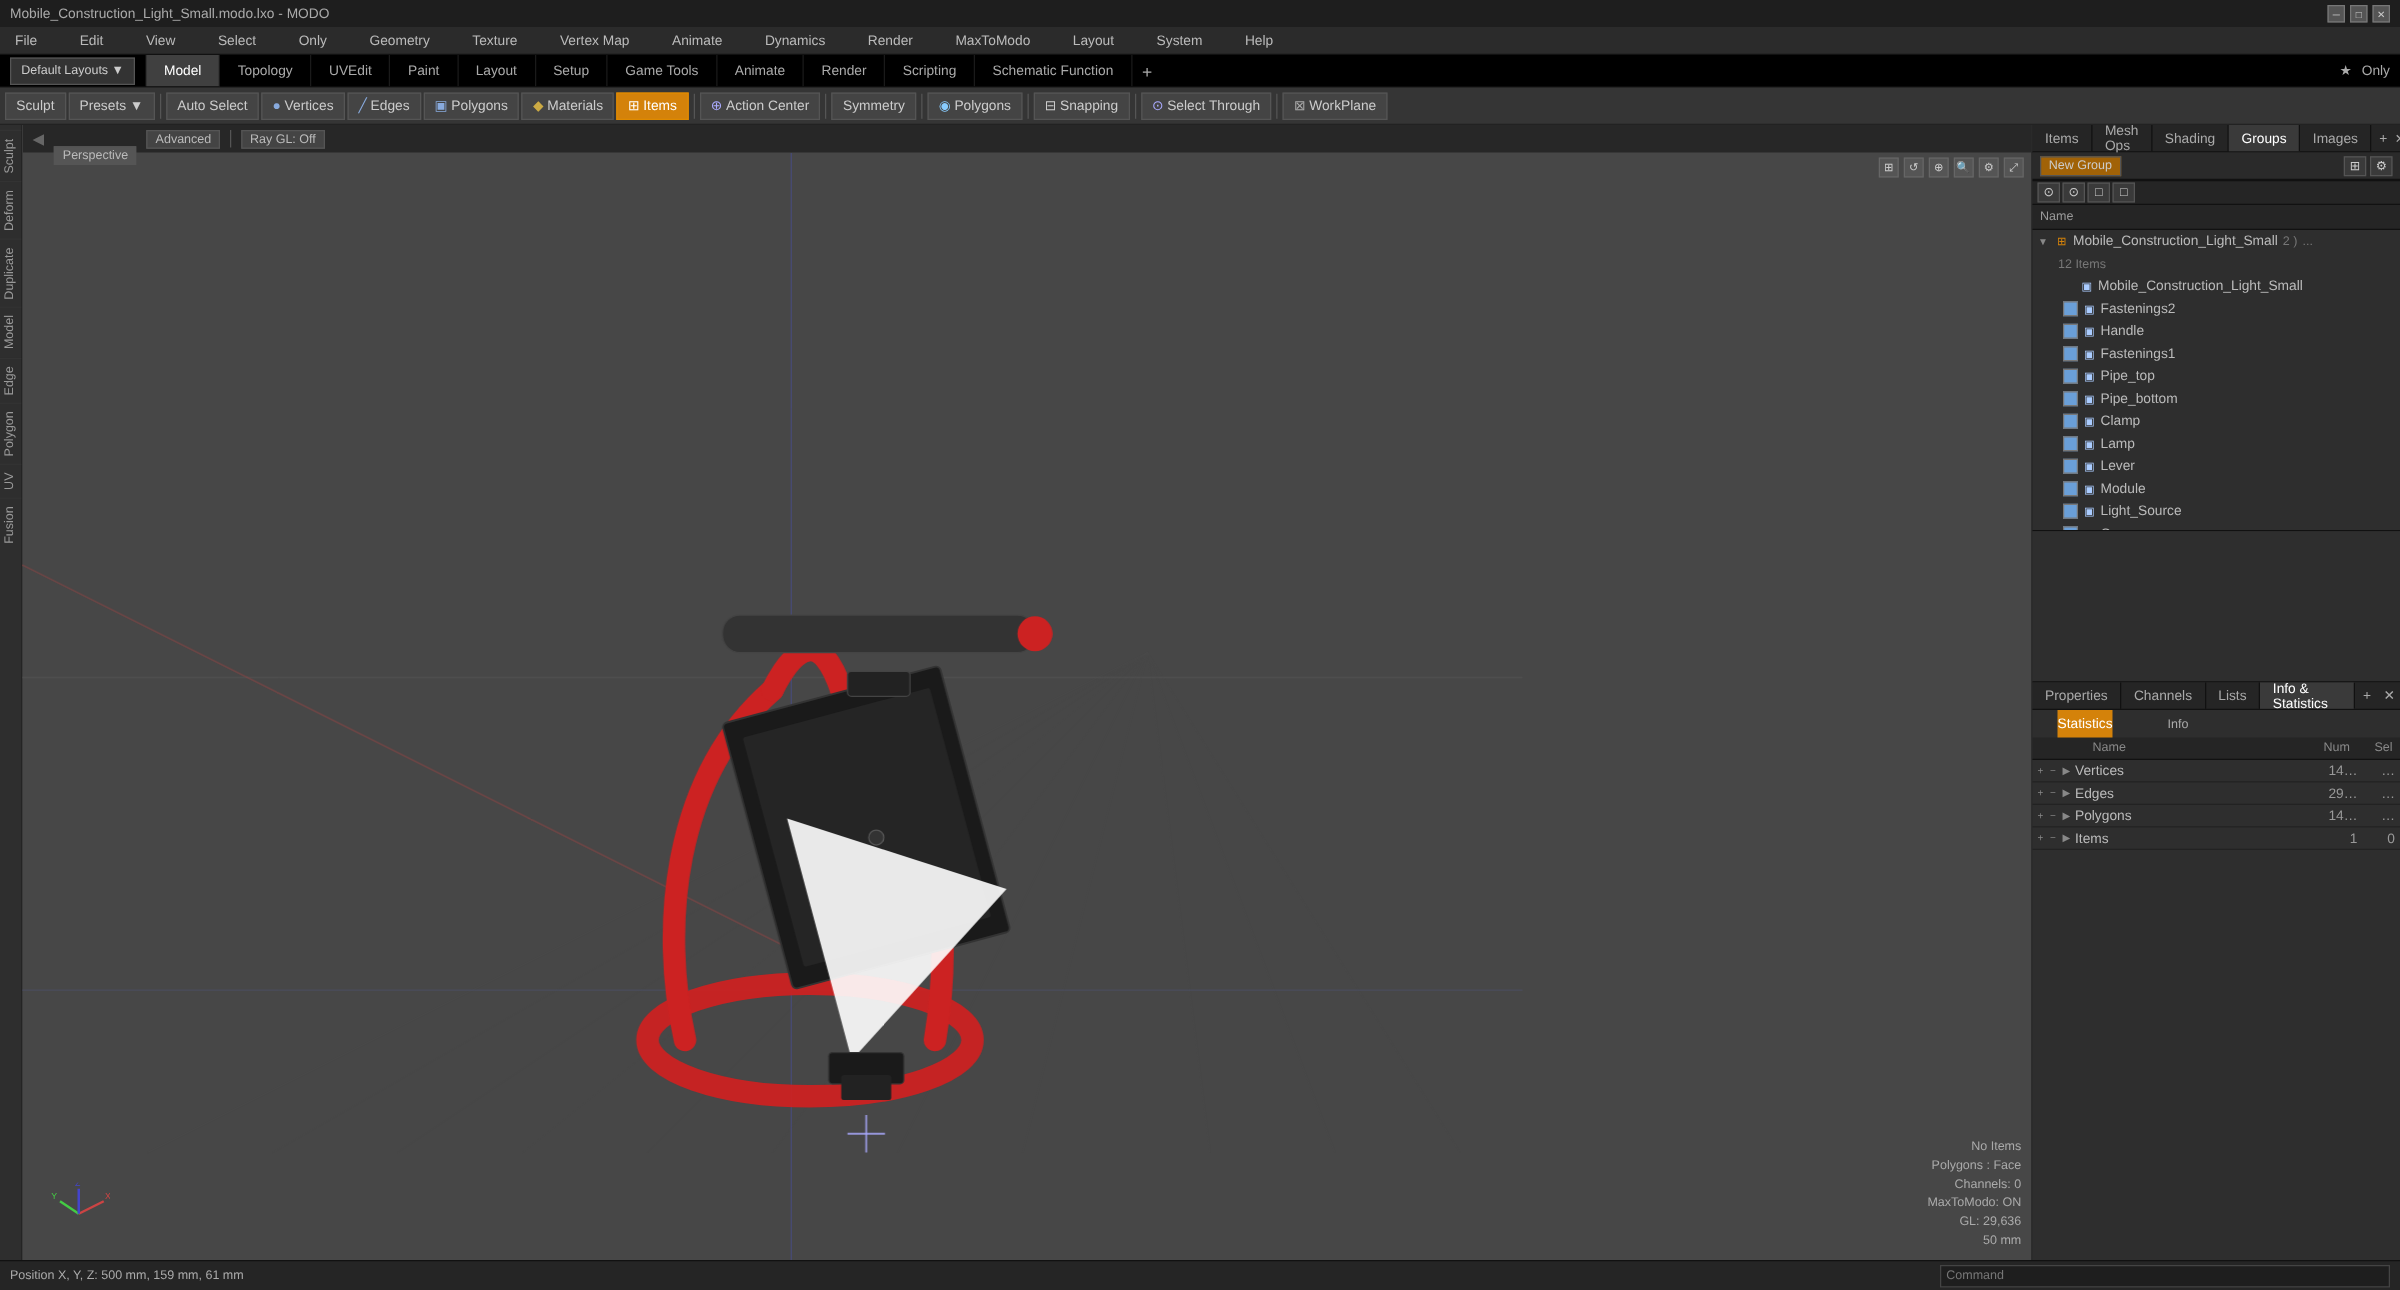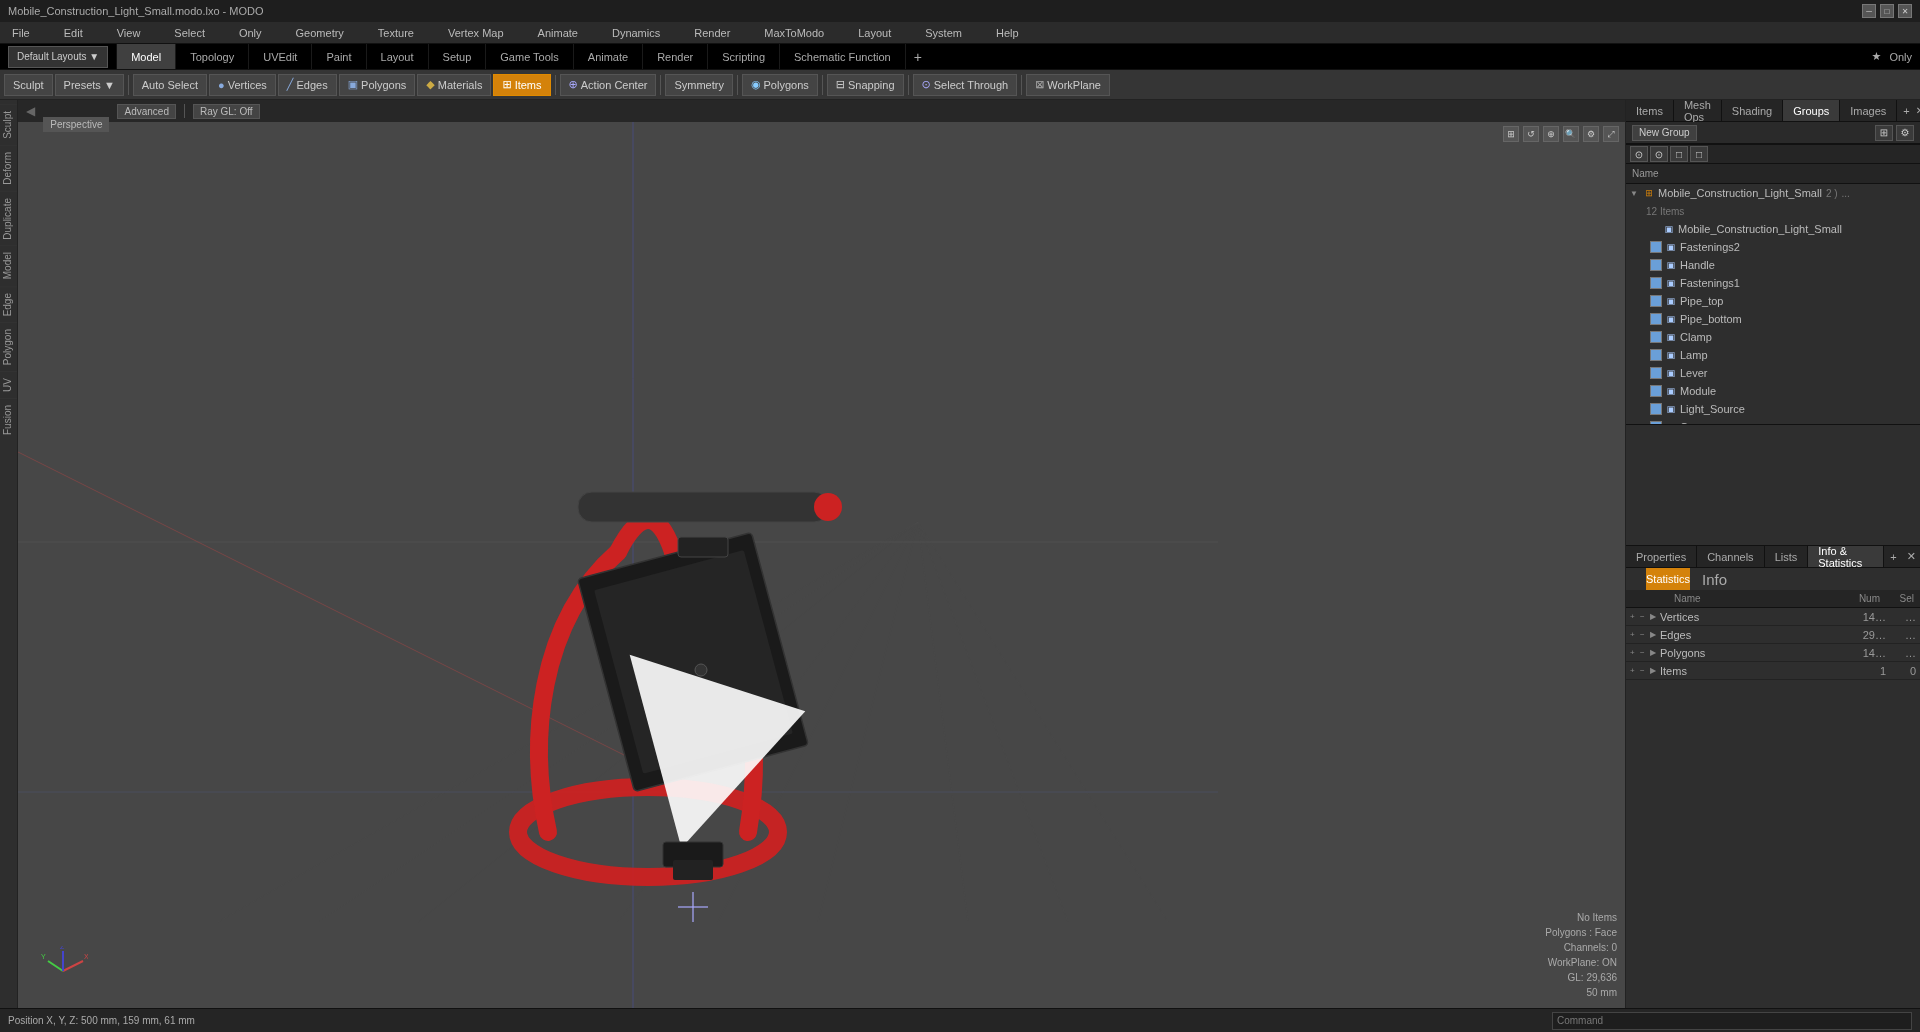--- a/index.html
+++ b/index.html
@@ -101,21 +101,21 @@
     .rp-tab.active { background: #3a3a3a; color: #fff; }
     .rp-tab-add { padding: 0 6px; display: flex; align-items: center; color: #aaa; cursor: pointer; }
 
     
     #groups-panel { flex: 0 0 auto; }
     #groups-toolbar {
       height: 22px; background: #2a2a2a; display: flex; align-items: center; padding: 0 6px; gap: 4px;
       border-bottom: 1px solid #111;
     }
     .gp-btn { width: 18px; height: 16px; background: #3a3a3a; border: 1px solid #555; color: #ccc; cursor: pointer; font-size: 10px; display: flex; align-items: center; justify-content: center; }
-    .gp-new-btn { padding: 0 6px; height: 16px; background: #404040; border: 1px solid #555; color: #ccc; cursor: pointer; font-size: 10px; display: flex; align-items: center; }
+    .gp-new-btn { padding: 0 6px; height: 16px; background: #a16207; border: 1px solid #555; color: #ccc; cursor: pointer; font-size: 10px; display: flex; align-items: center; }
     #groups-header {
       height: 20px; background: #252525; display: flex; align-items: center; padding: 0 6px;
       border-bottom: 1px solid #111; font-size: 10px; color: #999;
     }
     #groups-tree { background: #2e2e2e; overflow-y: auto; max-height: 240px; }
     .tree-row {
       height: 18px; display: flex; align-items: center; padding: 0 4px; cursor: pointer; font-size: 11px; color: #bbb;
     }
     .tree-arrow { width: 12px; display: inline-block; font-size: 8px; color: #888; }
     .tree-icon { width: 14px; height: 14px; display: inline-flex; align-items: center; justify-content: center; margin-right: 2px; font-size: 9px; }
@@ -140,21 +140,21 @@
     .bt-tab-add { padding: 0 6px; display: flex; align-items: center; color: #aaa; cursor: pointer; }
     .bt-close { padding: 0 4px; margin-left: auto; display: flex; align-items: center; color: #aaa; cursor: pointer; }
 
     
     #stats-panel { flex: 1; background: #2e2e2e; }
     #stats-header {
       height: 22px; display: flex; align-items: stretch;
     }
     .stats-tab { padding: 0 0; display: flex; align-items: center; cursor: pointer; font-size: 11px; color: #aaa; margin-left: 20px; }
     .stats-tab.active { background: #d4820a; color: #fff; }
-    .stats-info-tab { padding: 0 12px; display: flex; align-items: center; cursor: pointer; font-size: 15px; color: #aaa; }
+    .stats-info-tab { padding: 0 12px; display: flex; align-items: center; cursor: pointer; font-size: 10px; color: #aaa; margin-left: 32px; }
     #stats-table-header {
       height: 18px; background: #252525; display: flex; align-items: center; padding: 0 6px;
       border-bottom: 1px solid #111; font-size: 10px; color: #888; gap: 4px;
     }
     .stats-col-name { flex: 1; }
     .stats-col-num { width: 40px; text-align: right; }
     .stats-col-sel { width: 30px; text-align: right; }
     .stats-row {
       height: 18px; display: flex; align-items: center; padding: 0 4px; font-size: 11px; color: #bbb; border-bottom: 1px solid #222;
     }
@@ -378,21 +378,21 @@
         <text x="3" y="13" fill="#44cc44" font-size="7">Y</text>
         <line x1="25" y1="25" x2="25" y2="5" stroke="#4444cc" stroke-width="2"></line>
         <text x="22" y="3" fill="#4444cc" font-size="7">Z</text>
       </svg>
     </div>
 
     <div id="stats-overlay">
       <div>No Items</div>
       <div>Polygons : Face</div>
       <div>Channels: 0</div>
-      <div>WorkPlane: ON</div>
+      <div>MaxToModo: ON</div>
       <div>GL: 29,636</div>
       <div>50 mm</div>
     </div>
   </div>
 
   <div id="right-panel">
 
     <div id="right-top-tabs">
       <div class="rp-tab">Items</div>
       <div class="rp-tab">Mesh Ops</div>

